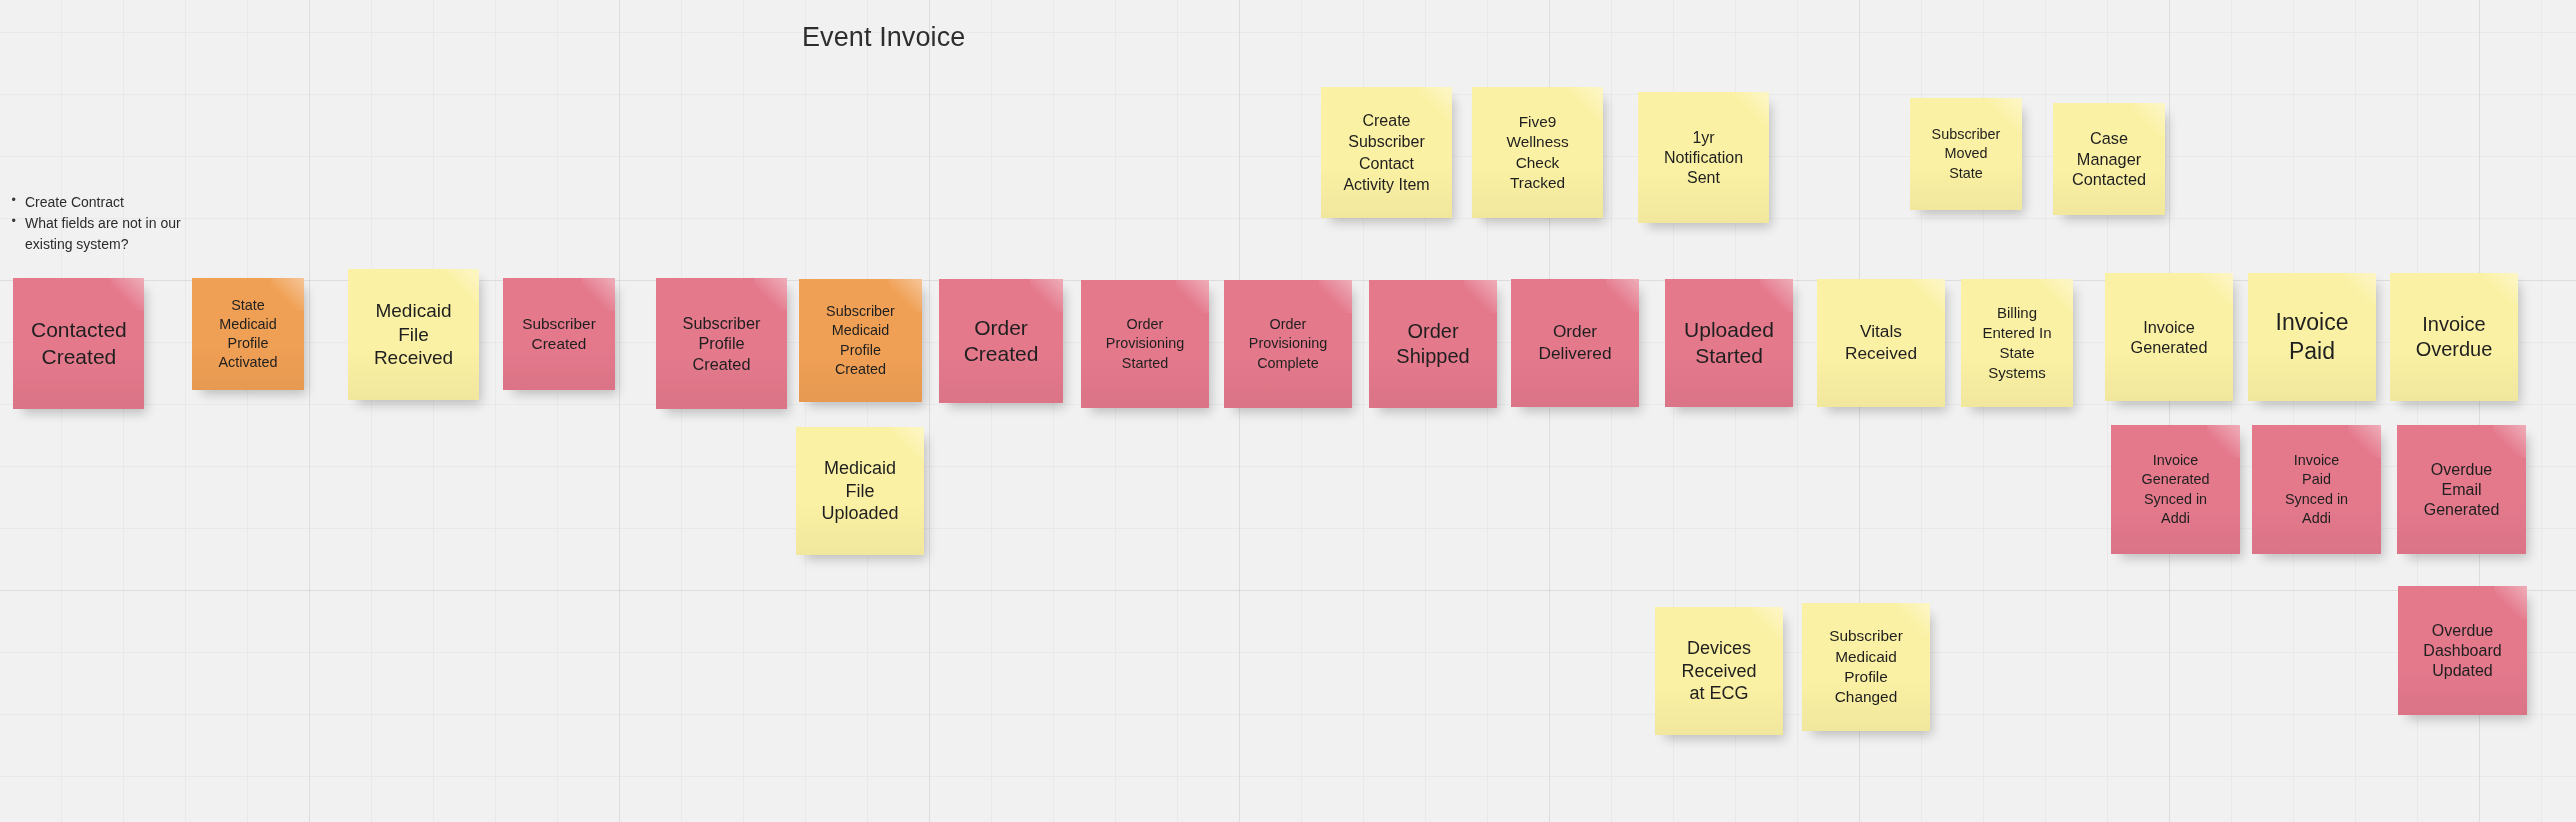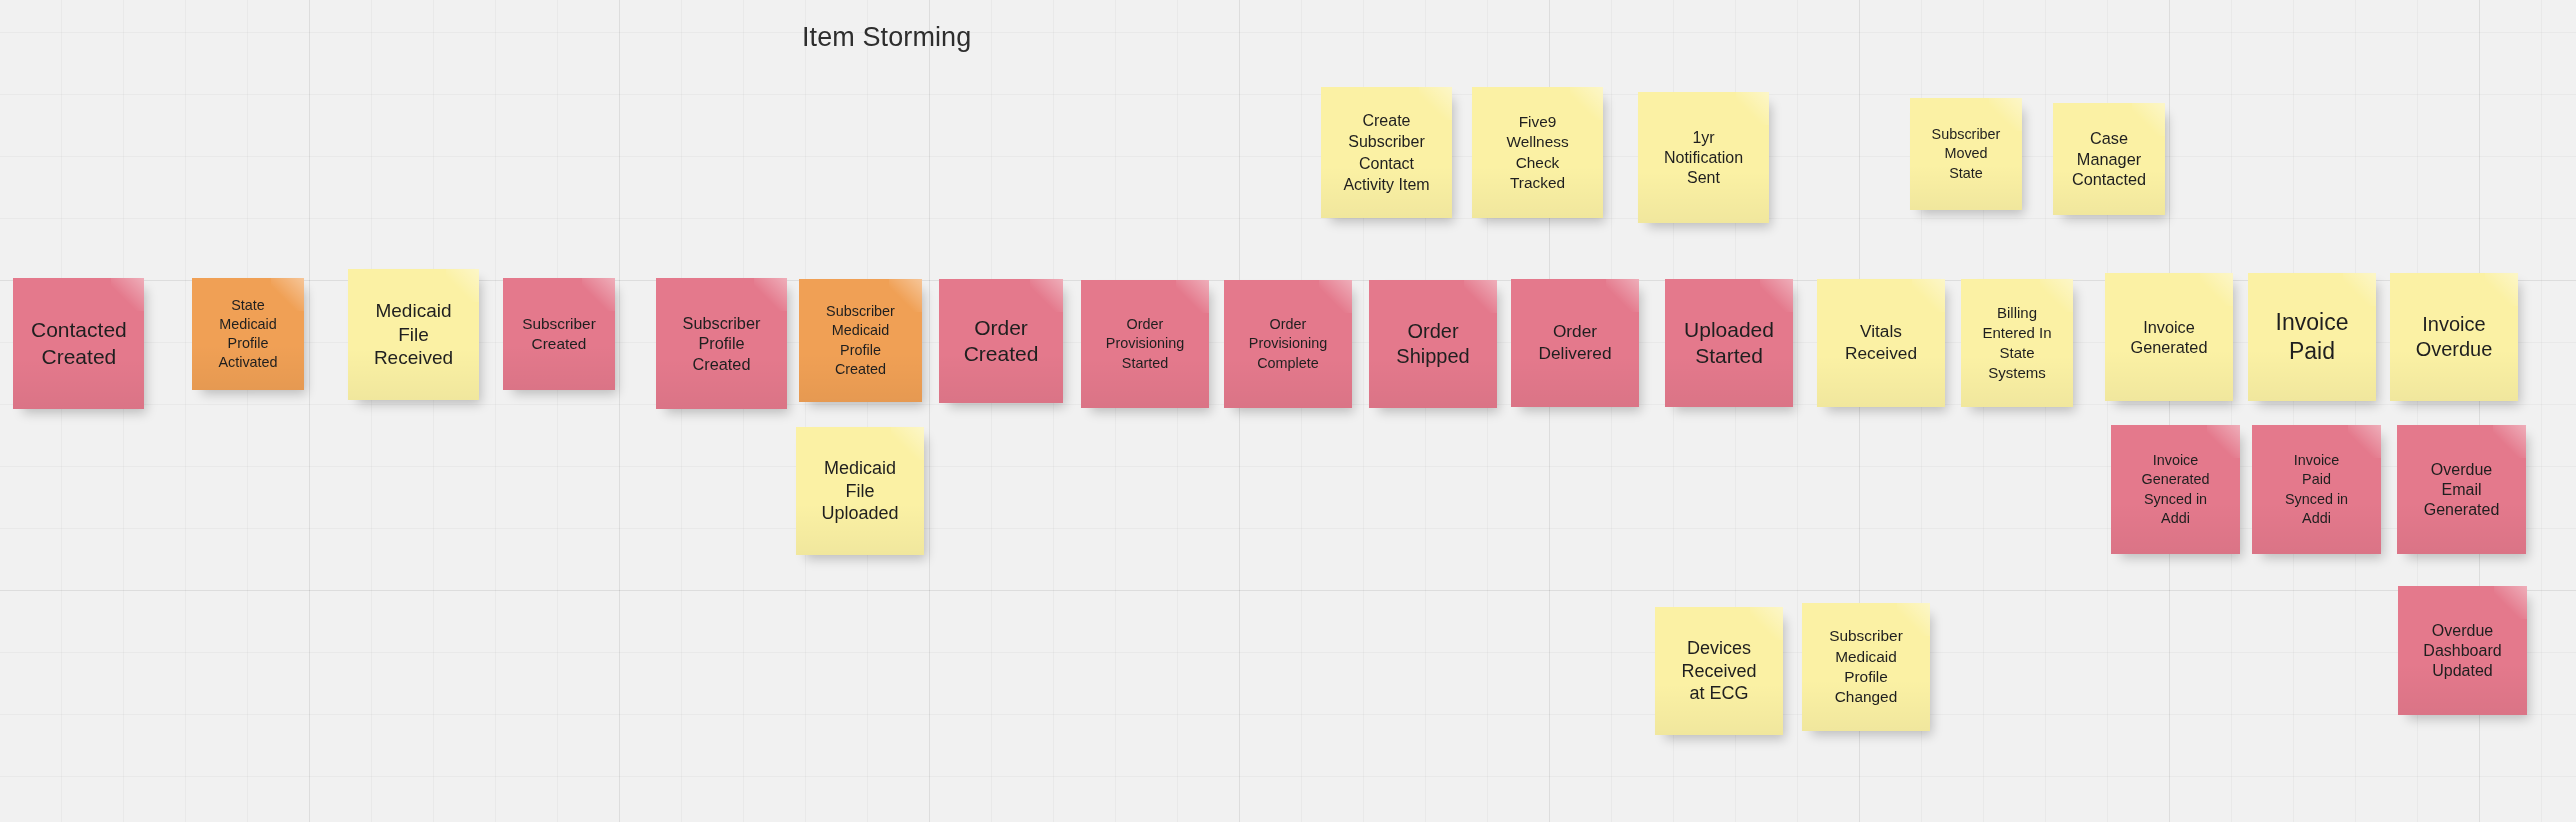--- a/index.html
+++ b/index.html
@@ -118,22 +118,28 @@
 
   .c-yellow { background-color: #fbf1a4; }
   .c-red    { background-color: #e4798c; }
   .c-orange { background-color: #f0a055; }
 </style>
 </head>
 <body>
 
 <div id="board">
 
-  <div id="board-title">Item Storming</div>
-
+  <div id="board-title">Event Invoice</div>
+
+  <div id="note-text">
+    <ul>
+      <li>Create Contract</li>
+      <li>What fields are not in our existing system?</li>
+    </ul>
+  </div>
 
   <div id="sticky-layer">
       <div class="sticky c-yellow" style="left: 1321px; top: 87px; width: 131px; height: 131px;">
         <span class="txt" style="font-size: 16px; line-height: 1.32;">Create
 Subscriber
 Contact
 Activity Item</span>
       </div>
       <div class="sticky c-yellow" style="left: 1472px; top: 87px; width: 131px; height: 131px;">
         <span class="txt" style="font-size: 15.4px; line-height: 1.32;">Five9

